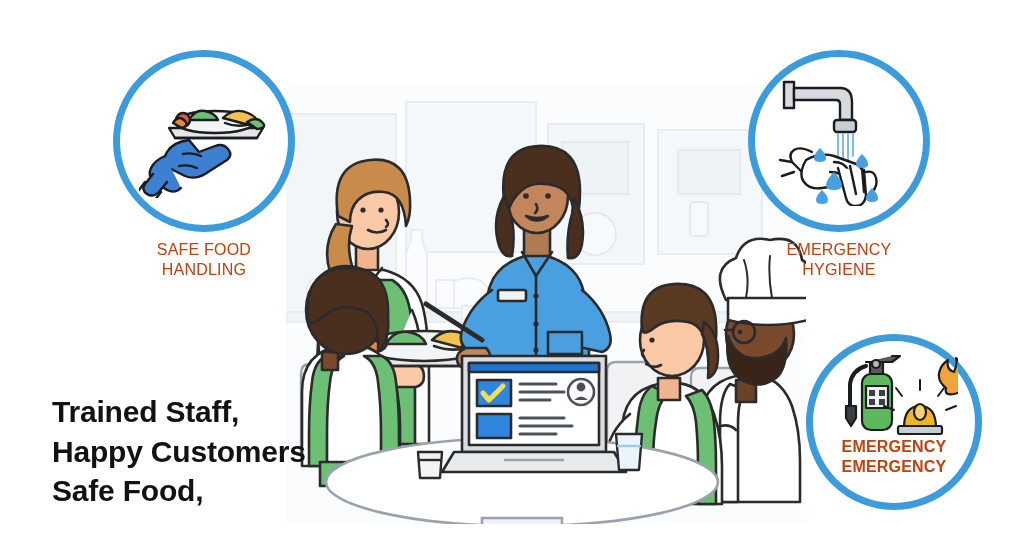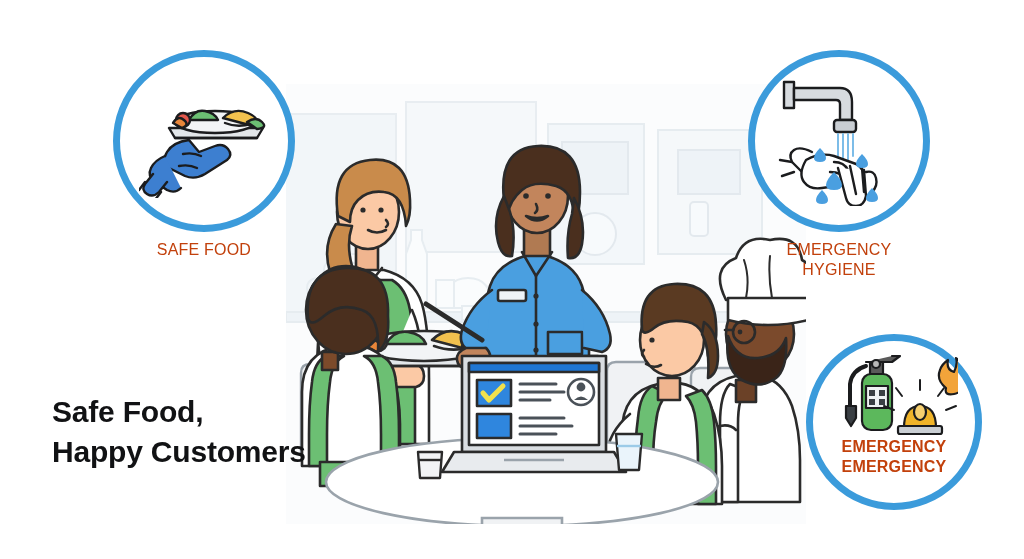--- a/index.html
+++ b/index.html
@@ -229,22 +229,23 @@
         </g>
         <g stroke="#2b2b2b" stroke-width="2.4" stroke-linejoin="round">
           <path d="M132 368h24l-2 26h-20z" fill="#f2f4f6"></path>
           <path d="M132 376h24" fill="none"></path>
         </g>
       </g>
     </svg>
   </div>
 
   <div class="headline">
+    <div>Trained Staff,</div>
+    <div>Happy Customers</div>
     <div>Safe Food,</div>
-    <div>Happy Customers</div>
   </div>
 
   <div class="badge" id="badge-safe-food" style="left:113px;top:50px;width:182px;height:250px;">
     <div class="ring"></div>
     <svg style="position:absolute;left:26px;top:36px;" width="130" height="112" viewBox="0 0 130 112" xmlns="http://www.w3.org/2000/svg">
       <g stroke="#1b1c1e" stroke-width="2.4" stroke-linejoin="round" stroke-linecap="round">
 
         <path d="M30 42h94l-6 10H36z" fill="#e3e7ea"></path>
         <path d="M36 52h82" fill="none"></path>
         <ellipse cx="76" cy="36" rx="40" ry="11" fill="#f2f4f6"></ellipse>
@@ -258,20 +259,21 @@
         <path d="M50 54q-16 2-22 12-6 10 2 16l16 8q10 4 20-2l22-14q6-5 1-11t-13-3l-16 6z" fill="#3d7fd0"></path>
         <path d="M26 70q-10 4-14 12t4 14l12 8q8 4 14-2" fill="#3d7fd0"></path>
         <path d="M14 88l-8 10q-4 6 2 10t12-2l8-10" fill="#3d7fd0"></path>
         <path d="M6 96l-6 8" fill="none"></path>
         <path d="M22 106l-6 8" fill="none"></path>
         <path d="M44 68q10-2 18 2M40 80q10-2 18 2" fill="none"></path>
       </g>
     </svg>
     <div class="badge-label">
       <span>SAFE FOOD</span>
+      <span>HANDLING</span>
     </div>
   </div>
 
   <div class="badge" id="badge-hygiene" style="left:748px;top:50px;width:182px;height:250px;">
     <div class="ring"></div>
     <svg style="position:absolute;left:28px;top:26px;" width="128" height="130" viewBox="0 0 128 130" xmlns="http://www.w3.org/2000/svg">
       <g stroke="#1b1c1e" stroke-width="2.4" stroke-linejoin="round" stroke-linecap="round">
 
         <rect x="8" y="6" width="10" height="26" fill="#d7dbdf"></rect>
         <path d="M18 12h46q12 0 12 14v18H64V28q0-4-4-4H18z" fill="#d7dbdf"></path>

